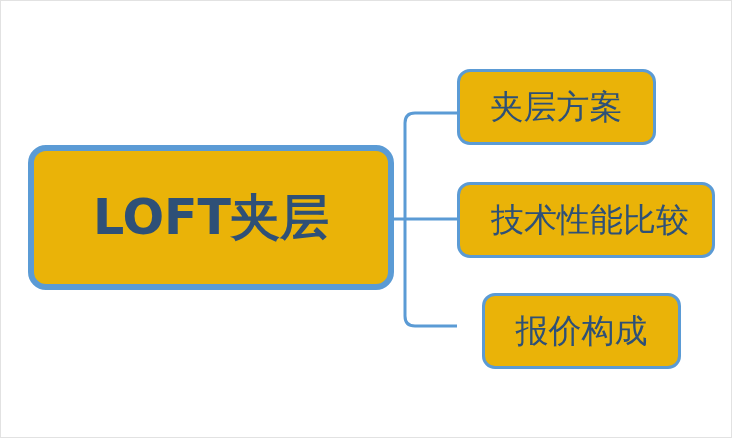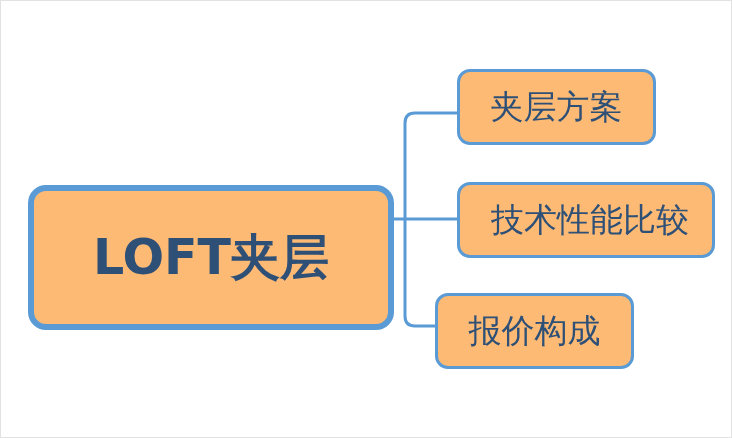--- a/index.html
+++ b/index.html
@@ -29,40 +29,39 @@
     height: 438px;
     z-index: 1;
   }
   .node {
     position: absolute;
     z-index: 2;
     box-sizing: border-box;
     display: flex;
     align-items: center;
     justify-content: center;
-    background: #fdba74;
+    background: #eab308;
     border-style: solid;
     border-color: #5b9bd5;
     color: #2e5077;
     text-align: center;
     line-height: 1.05;
     white-space: nowrap;
   }
   
   #node-root {
     left: 27px;
     top: 144px;
     width: 366px;
     height: 145px;
     border-width: 6px;
     border-radius: 18px;
     font-size: 49px;
     font-weight: bold;
     letter-spacing: 0px;
-    margin-top: 40px;
   }
   
   .node-child {
     border-width: 3px;
     border-radius: 13px;
     font-size: 33px;
     font-weight: normal;
   }
   #node-child-0 {
     left: 456px;
@@ -71,21 +70,21 @@
     height: 76px;
   }
   #node-child-1 {
     left: 456px;
     top: 181px;
     width: 258px;
     height: 76px;
     padding-left: 8px;
   }
   #node-child-2 {
-    left: 434px;
+    left: 481px;
     top: 292px;
     width: 199px;
     height: 76px;
   }
   .node-label {
     display: block;
   }
 </style>
 </head>
 <body>

